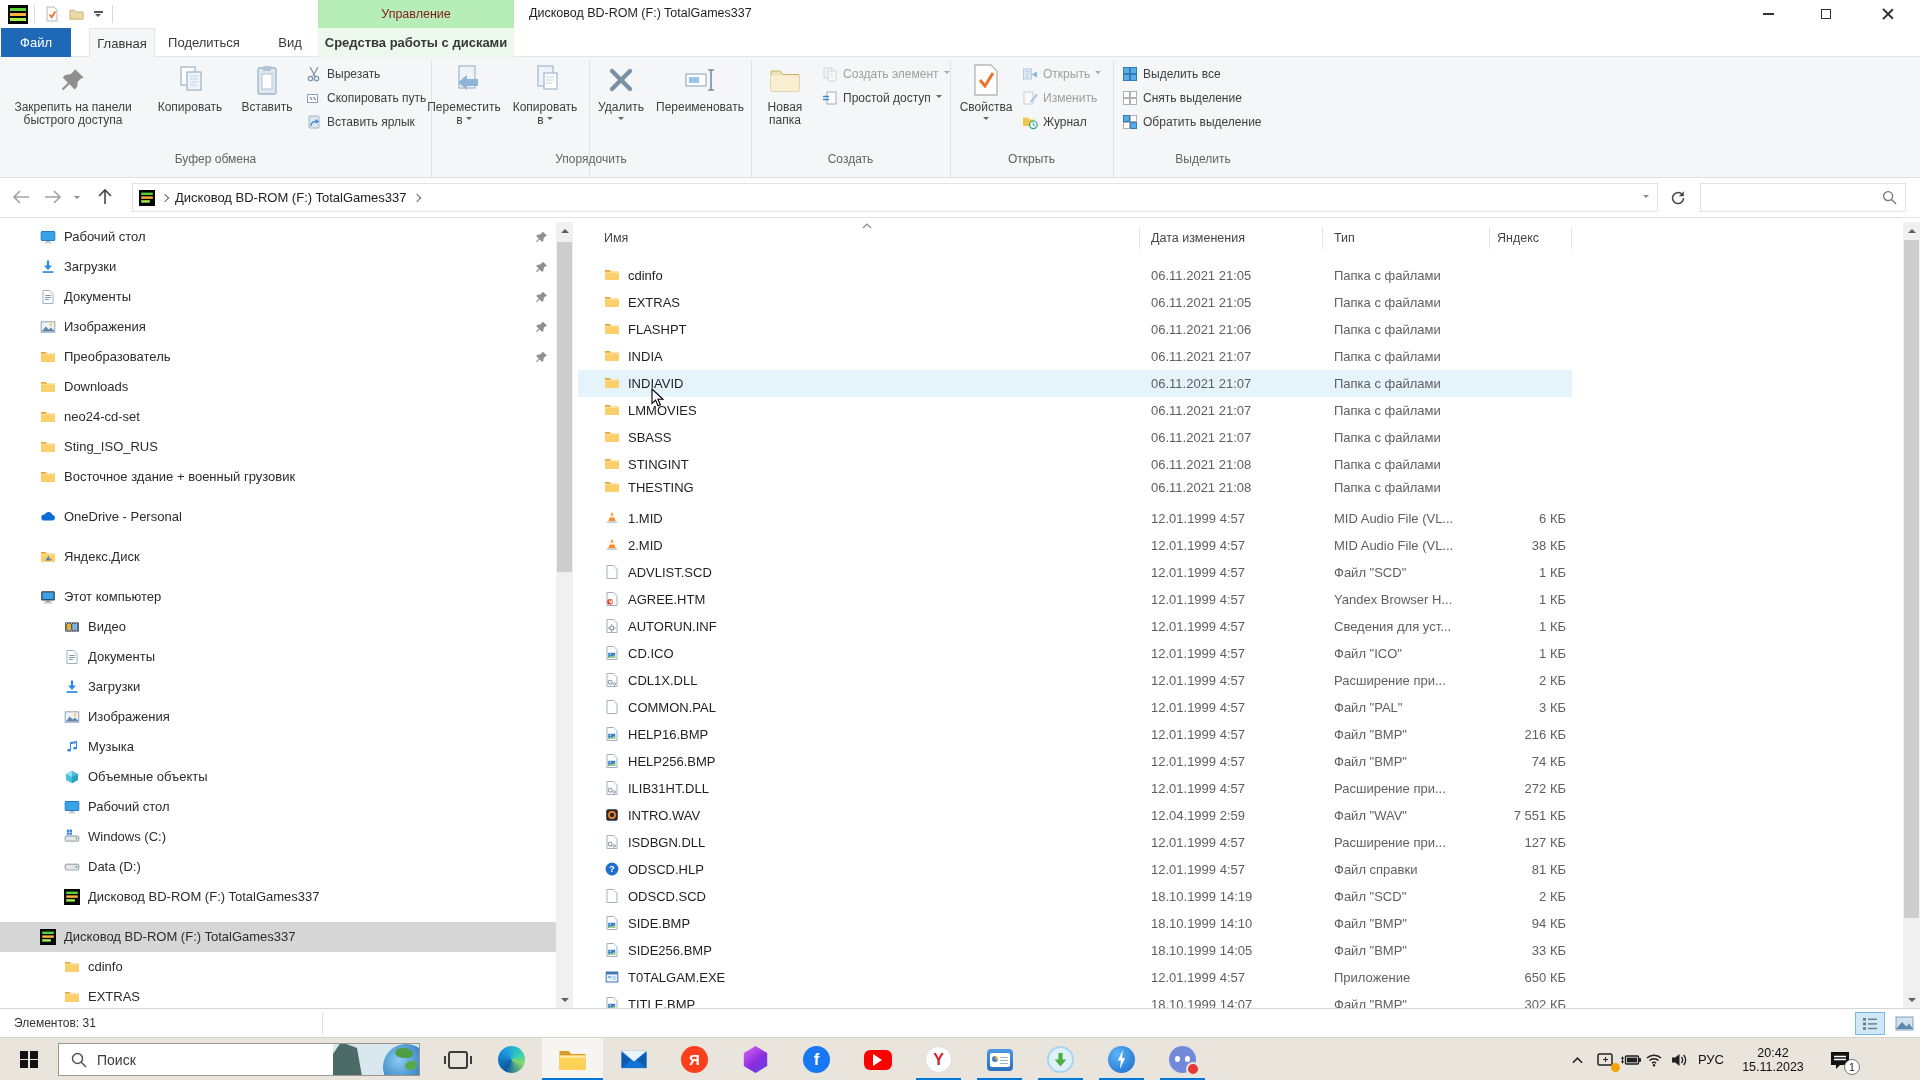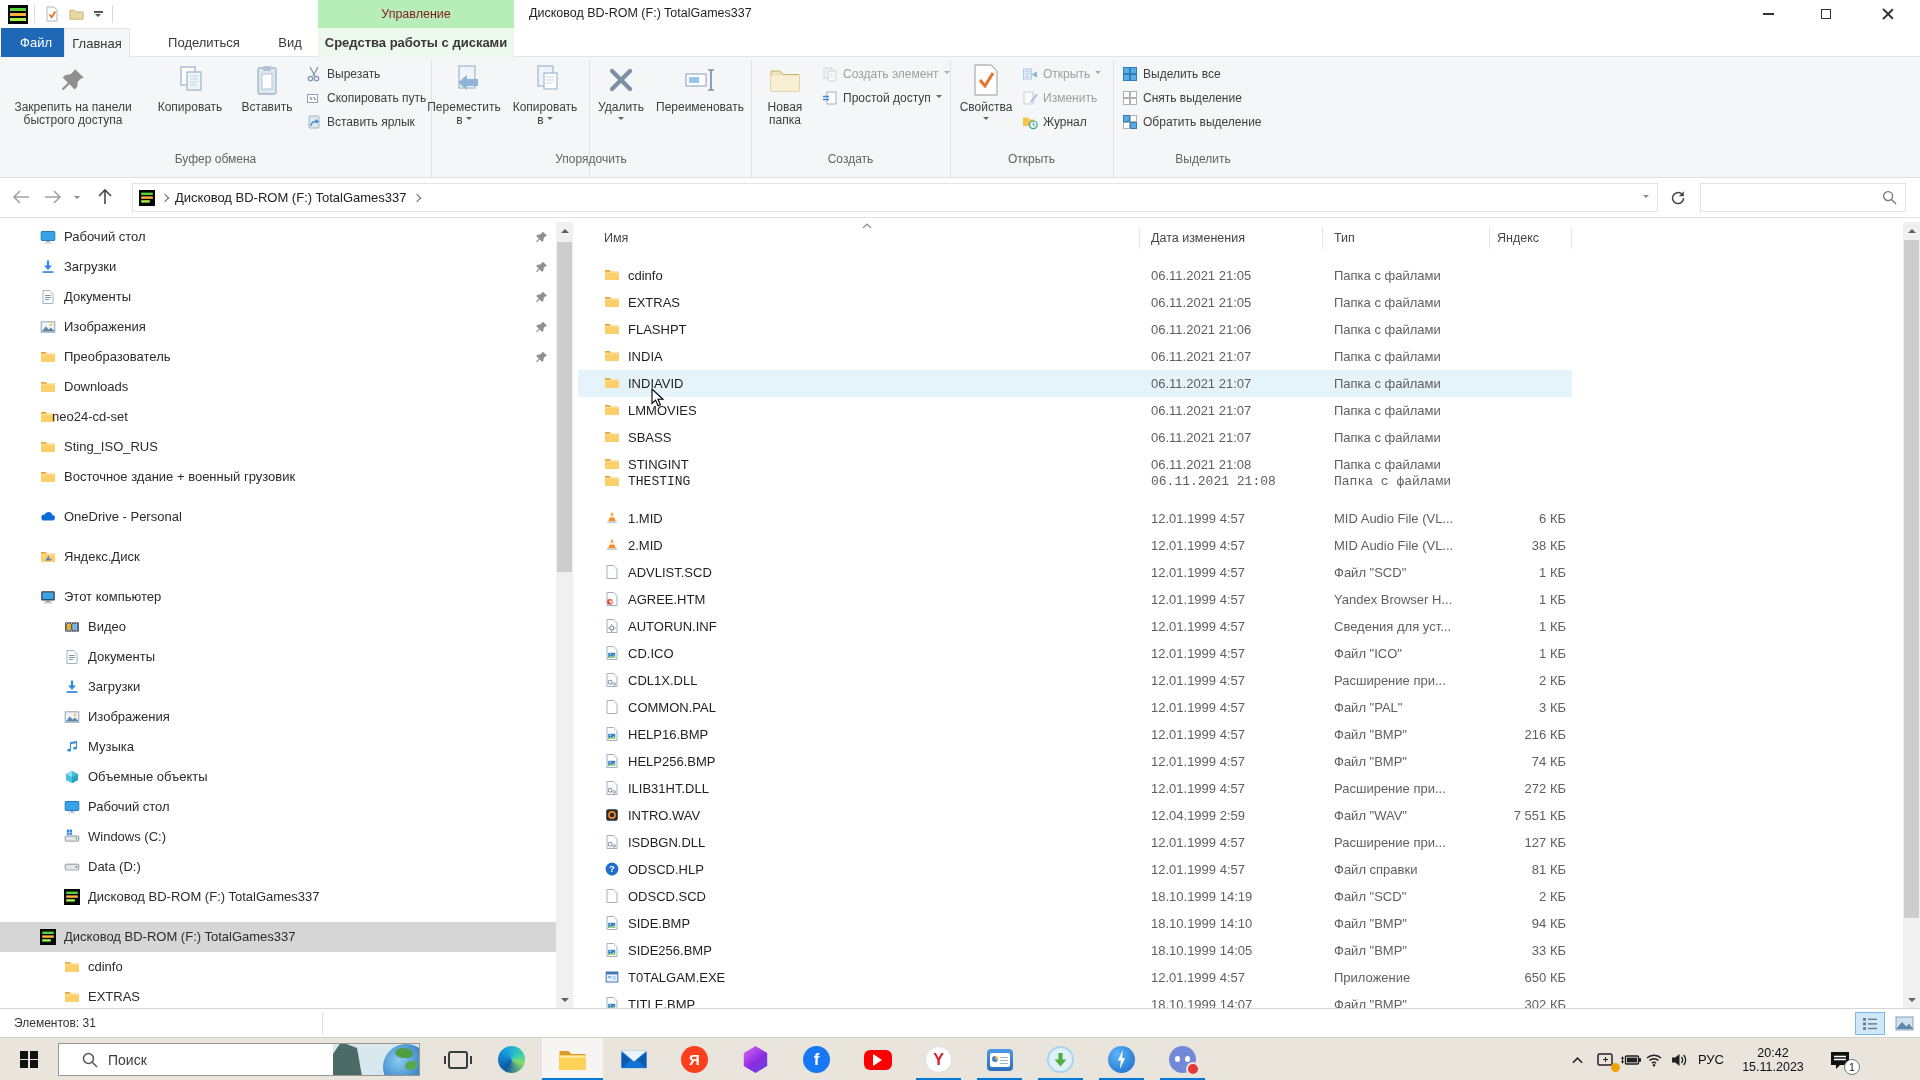--- a/index.html
+++ b/index.html
@@ -24,21 +24,21 @@
   .wc-min i { width:11px; height:1.5px; background:#333; }
   .wc-max i { width:10px; height:10px; border:1.4px solid #333; }
   .wc-close i { position:relative; width:12px; height:12px; }
   .wc-close i::before,.wc-close i::after { content:""; position:absolute; left:5.4px; top:-1px; width:1.5px; height:14px; background:#333; }
   .wc-close i::before { transform:rotate(45deg); } .wc-close i::after { transform:rotate(-45deg); }
 
   
   .tabrow { position:absolute; left:0; top:28px; width:1920px; height:29px; background:#fff; border-bottom:1px solid #e4e4e4; }
   .tab { position:absolute; top:0; height:29px; display:flex; align-items:center; justify-content:center; font-size:13px; color:#383838; }
   .tab-file { left:1px; width:70px; background:#1e68b6; color:#fff; }
-  .tab-home { left:64px; width:66px; background:#f5f6f7; border:1px solid #e3e3e3; border-bottom:none; }
+  .tab-home { left:89px; width:66px; background:#f5f6f7; border:1px solid #e3e3e3; border-bottom:none; }
   .tab-share { left:152px; width:104px; }
   .tab-view { left:262px; width:56px; }
   .tab-disk { left:318px; width:196px; background:#edf9ed;font-weight:bold; }
 
   
   .ribbon { position:absolute; left:0; top:57px; width:1920px; height:121px; background:#f5f6f7; border-bottom:1px solid #e0e0e0; }
   .rdiv { position:absolute; top:3px; width:1px; height:145px; background:#e2e2e2; }
   .bigbtn { position:absolute; top:5px; text-align:center; font-size:12px; color:#3e3e3e; line-height:13px; }
   .bigbtn .bicon { display:flex; align-items:center; justify-content:center; height:36px; margin-bottom:3px; }
   .smbtn { position:absolute; height:20px; display:flex; align-items:center; gap:5px; font-size:12px; color:#3e3e3e; white-space:nowrap; }
@@ -93,21 +93,21 @@
   .st-div { position:absolute; left:322px; top:4px; width:1px; height:21px; background:#e0e0e0; }
   .viewbtn { position:absolute; top:3px; width:30px; height:23px; display:flex; align-items:center; justify-content:center; }
   .viewbtn.sel { background:#cfe8f8; border:1px solid #7ab8e8; }
   .vb-details { left:1855px; } .vb-thumbs { left:1889px; }
 
   
   .taskbar { position:absolute; left:0; top:1037px; width:1920px; height:43px; background:#e9e5dd; border-top:1px solid #d6d2ca; }
   .start { position:absolute; left:0; top:0; width:58px; height:43px; display:flex; align-items:center; justify-content:center; }
   .start-glyph { display:grid; grid-template-columns:8px 8px; grid-template-rows:8px 8px; gap:1.6px; }
   .start-glyph i { background:#111; }
-  .tsearch { position:absolute; left:58px; top:5px; width:362px; height:33px; background:#fff; border:1px solid #9b978f; display:flex; align-items:center; padding-left:23px; gap:10px; overflow:hidden; }
+  .tsearch { position:absolute; left:58px; top:5px; width:362px; height:33px; background:#fff; border:1px solid #9b978f; display:flex; align-items:center; padding-left:12px; gap:10px; overflow:hidden; }
   .tsearch .ph { font-size:14px; color:#3c3c3c; }
   .t-earth { position:absolute; right:0; top:0; width:86px; height:31px; overflow:hidden; }
   .t-earth .sky { position:absolute; inset:0; background:#d9e7ef; }
   .t-earth .mount { position:absolute; left:-4px; top:-2px; width:40px; height:40px; background:#4d6b66; clip-path:polygon(30% 0,70% 15%,85% 100%,0 100%,10% 30%); }
   .t-earth .globe { position:absolute; right:-10px; top:0px; width:46px; height:46px; border-radius:50%; background:radial-gradient(circle at 35% 35%, #8ecbf2, #2e7fc2 62%, #1b5e96); }
   .t-earth .land1 { position:absolute; right:6px; top:4px; width:18px; height:10px; border-radius:50% 60% 40% 60%; background:#4f9e45; }
   .t-earth .land2 { position:absolute; right:2px; top:17px; width:12px; height:9px; border-radius:60% 40% 60% 50%; background:#5aa84e; }
   .tview { position:absolute; left:436px; top:0; width:44px; height:43px; display:flex; align-items:center; justify-content:center; }
   .tv-glyph { position:relative; width:20px; height:18px; border:2px solid #3c3c3c; border-radius:3px; }
   .tv-glyph::before { content:""; position:absolute; left:-6px; top:3px; width:2px; height:8px; background:#3c3c3c; }
@@ -513,21 +513,21 @@
             </svg></span>
     <span class="s-label" style="left: 64px;">Downloads</span>
 
   </div>
         <div class="side-item" style="top: 180px;">
     <span class="s-ic" style="left: 40px;"><svg width="16" height="16" viewBox="0 0 16 16">
               <path fill="#e5a33b" d="M1 3h4.6l1.7 1.8H15V13H1z"></path>
               <path fill="#fbd06a" d="M1 4.8h14V13H1z"></path>
               <path fill="#fde29a" d="M1 4.8h14v1H1z"></path>
             </svg></span>
-    <span class="s-label" style="left: 52px;">neo24-cd-set</span>
+    <span class="s-label" style="left: 64px;">neo24-cd-set</span>
 
   </div>
         <div class="side-item" style="top: 210px;">
     <span class="s-ic" style="left: 40px;"><svg width="16" height="16" viewBox="0 0 16 16">
               <path fill="#e5a33b" d="M1 3h4.6l1.7 1.8H15V13H1z"></path>
               <path fill="#fbd06a" d="M1 4.8h14V13H1z"></path>
               <path fill="#fde29a" d="M1 4.8h14v1H1z"></path>
             </svg></span>
     <span class="s-label" style="left: 64px;">Sting_ISO_RUS</span>
 
@@ -811,21 +811,21 @@
     <span class="f-ic"><svg width="16" height="16" viewBox="0 0 16 16">
                 <path fill="#e5a33b" d="M1 3h4.6l1.7 1.8H15V13H1z"></path>
                 <path fill="#fbd06a" d="M1 4.8h14V13H1z"></path>
                 <path fill="#fde29a" d="M1 4.8h14v1H1z"></path>
               </svg></span>
     <span class="f-name">STINGINT</span>
     <span class="f-date">06.11.2021 21:08</span>
     <span class="f-type">Папка с файлами</span>
     <span class="f-size"></span>
   </div>
-          <div class="frow" style="top: 206px; font-family: Liberation Mono, monospace;">
+          <div class="frow" style="top: 212px;">
     <span class="f-ic"><svg width="16" height="16" viewBox="0 0 16 16">
                 <path fill="#e5a33b" d="M1 3h4.6l1.7 1.8H15V13H1z"></path>
                 <path fill="#fbd06a" d="M1 4.8h14V13H1z"></path>
                 <path fill="#fde29a" d="M1 4.8h14v1H1z"></path>
               </svg></span>
     <span class="f-name">THESTING</span>
     <span class="f-date">06.11.2021 21:08</span>
     <span class="f-type">Папка с файлами</span>
     <span class="f-size"></span>
   </div>

